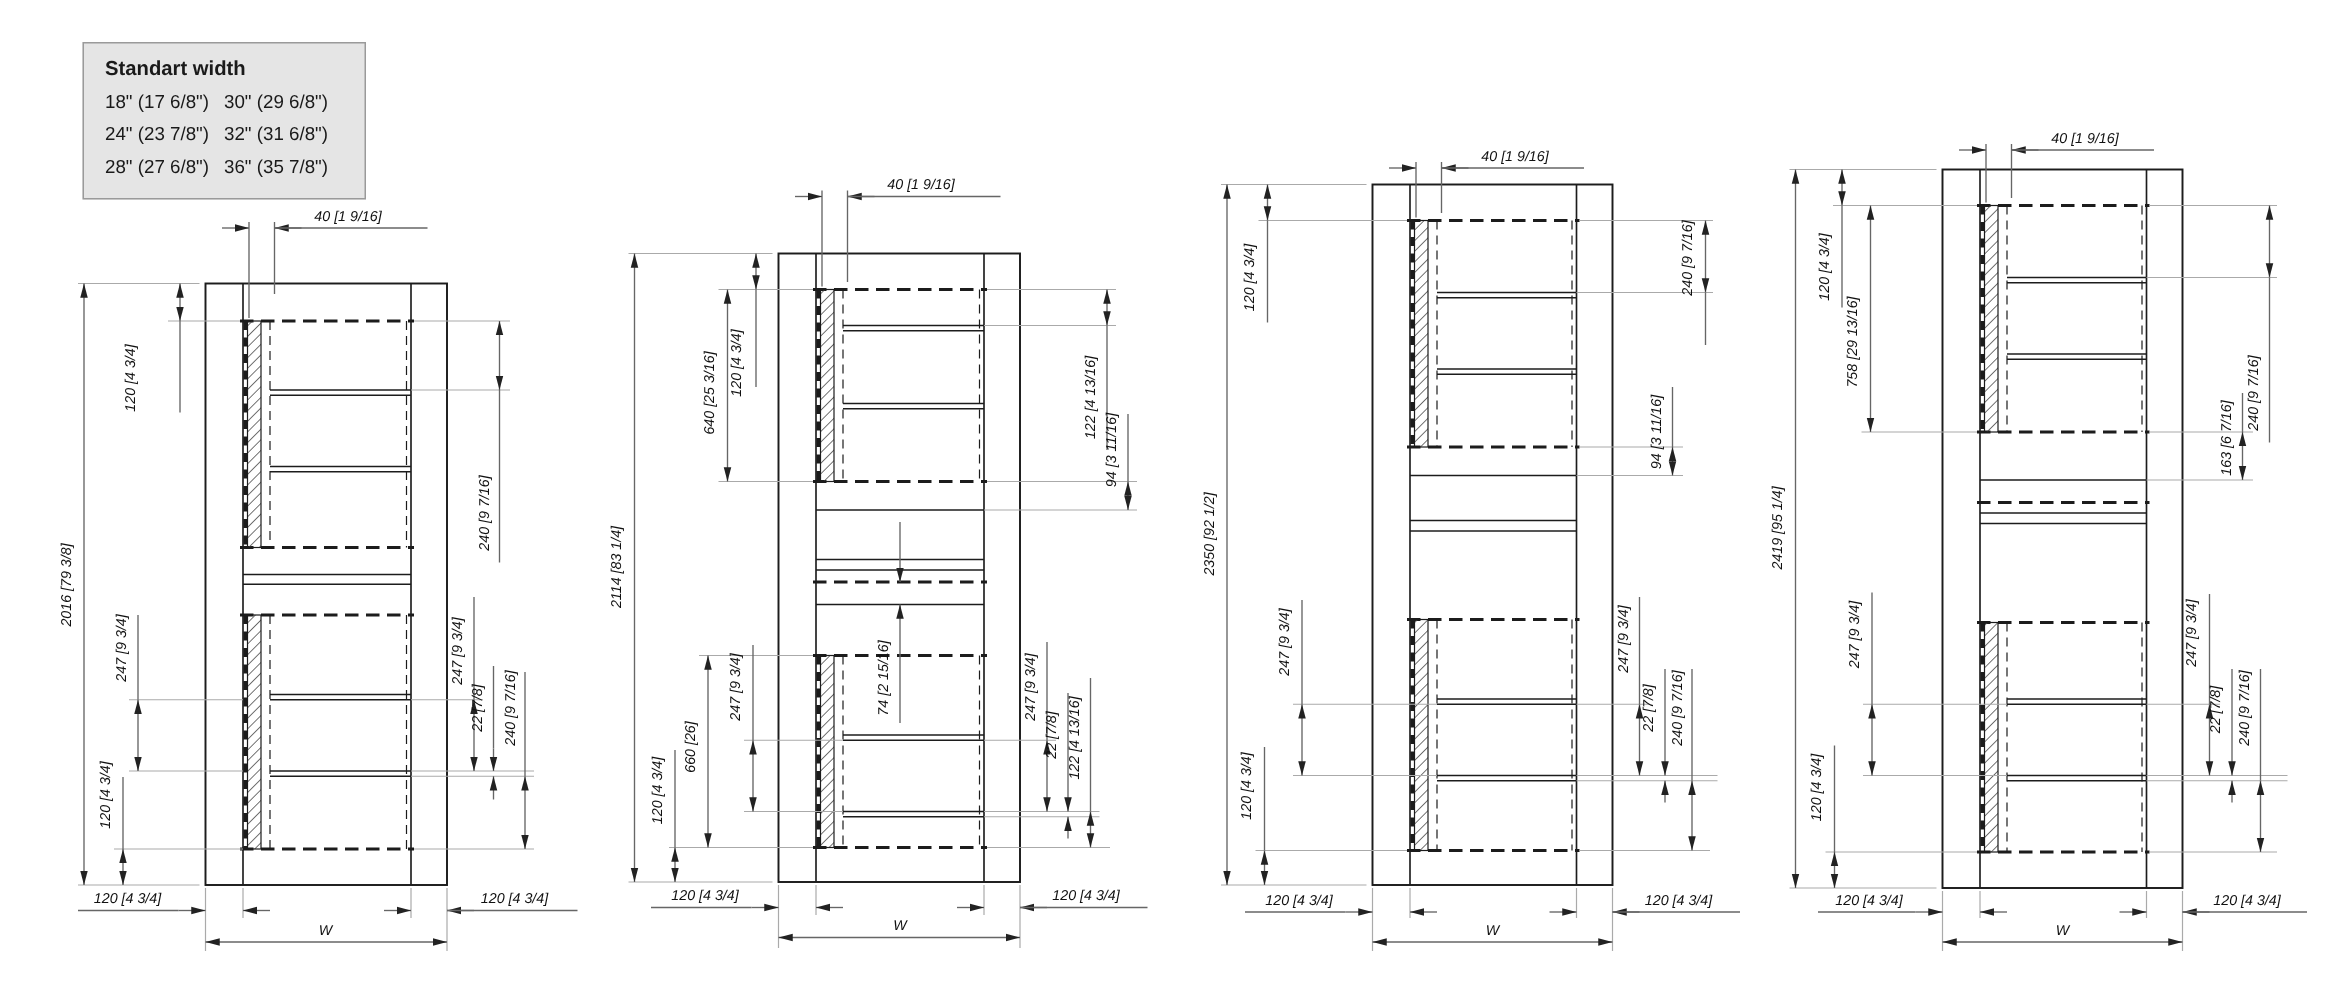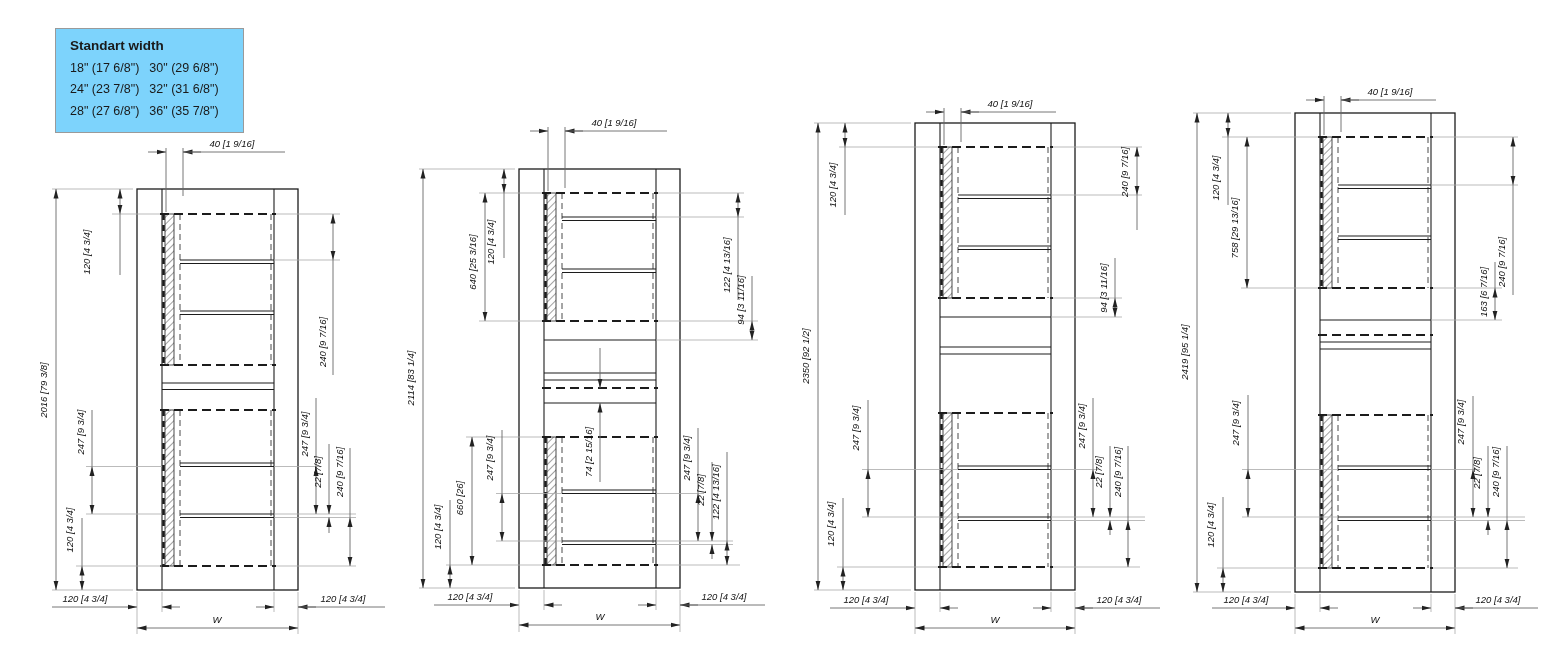--- a/index.html
+++ b/index.html
@@ -1,20 +1,20 @@
 <!DOCTYPE html>
 <html><head>
 <meta charset="utf-8">
 <style>
   html,body{margin:0;padding:0;background:#fff;}
   body{width:1560px;height:670px;position:relative;overflow:hidden;
        font-family:"Liberation Sans",sans-serif;color:#1a1a1a;}
   #stage{position:absolute;left:0;top:0;width:1560px;height:670px;}
   .legend{position:absolute;left:55px;top:28px;border:1px solid #9a9a9a;
-          background:#7dd3fc;padding:9px 14px 10px 14px;z-index:2;}
+          background:#e5e5e5;padding:9px 14px 10px 14px;z-index:2;}
   .legend h3{margin:0 0 5px 0;font-size:13.5px;font-weight:bold;}
   .legend table{border-collapse:collapse;font-size:12.5px;line-height:1.7;}
   .legend td{padding:0 10px 0 0;white-space:nowrap;}
   svg .b{stroke:#1c1c1c;stroke-width:1.3;fill:none}
   svg .l{stroke:#1c1c1c;stroke-width:1.1;fill:none}
   svg .hd{stroke:#1c1c1c;stroke-width:2;stroke-dasharray:9 5;fill:none}
   svg .hv{stroke:#1c1c1c;stroke-width:2.6;stroke-dasharray:6 5;fill:none}
   svg .td{stroke:#1c1c1c;stroke-width:.8;stroke-dasharray:6 4;fill:none}
   svg .d{stroke:#666;stroke-width:.9;fill:none}
   svg .e{stroke:#aaa;stroke-width:.8;fill:none}

